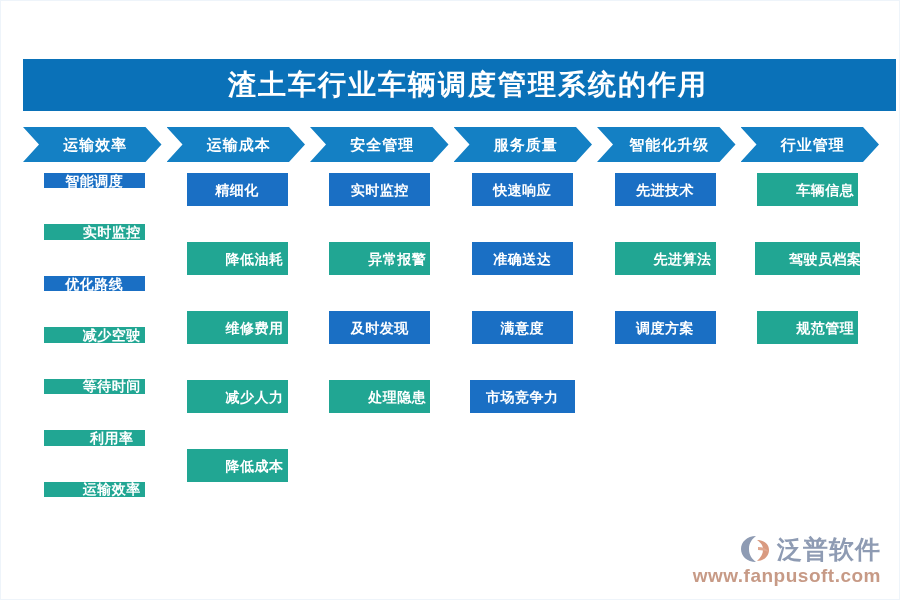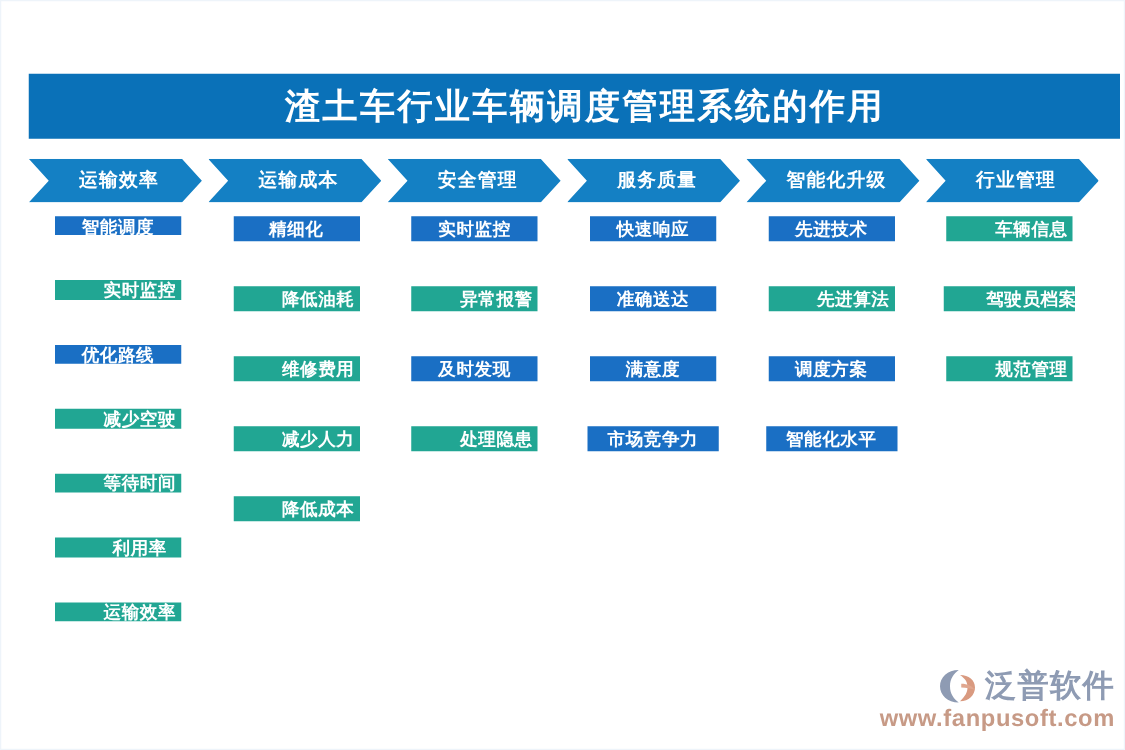--- a/index.html
+++ b/index.html
@@ -89,21 +89,21 @@
   }
   .column {
     flex: 1 1 0;
     display: flex;
     flex-direction: column;
     align-items: center;
     gap: 20px;
   }
   .item-box {
     width: 101px;
-    height: 20px;
+    height: 33px;
     margin-bottom: 16px;
     display: flex;
     align-items: center;
     justify-content: center;
     box-sizing: border-box;
   }
   .item-box.blue  { background: #1a6fc4; }
   .item-box.teal  { background: #21a693; padding-left: 35px; }
   .item-label {
     color: #ffffff;
@@ -111,21 +111,21 @@
     font-weight: bold;
     letter-spacing: 0.5px;
     white-space: nowrap;
     line-height: 1;
   }
   .item-box.wide { width: 105px; }
 
   
   .logo {
     position: absolute;
-    right: 7px;
+    right: 18px;
     bottom: 14px;
     display: flex;
     flex-direction: column;
     align-items: flex-end;
   }
   .logo-row {
     display: flex;
     align-items: center;
   }
   .logo-mark {
@@ -251,23 +251,20 @@
       </div>
       <div class="column">
         <div class="item-box blue">
           <span class="item-label">先进技术</span>
         </div>
         <div class="item-box teal">
           <span class="item-label">先进算法</span>
         </div>
         <div class="item-box blue">
           <span class="item-label">调度方案</span>
-        </div>
-        <div class="item-box blue wide">
-          <span class="item-label">智能化水平</span>
         </div>
       </div>
       <div class="column">
         <div class="item-box teal">
           <span class="item-label">车辆信息</span>
         </div>
         <div class="item-box teal wide">
           <span class="item-label">驾驶员档案</span>
         </div>
         <div class="item-box teal">

